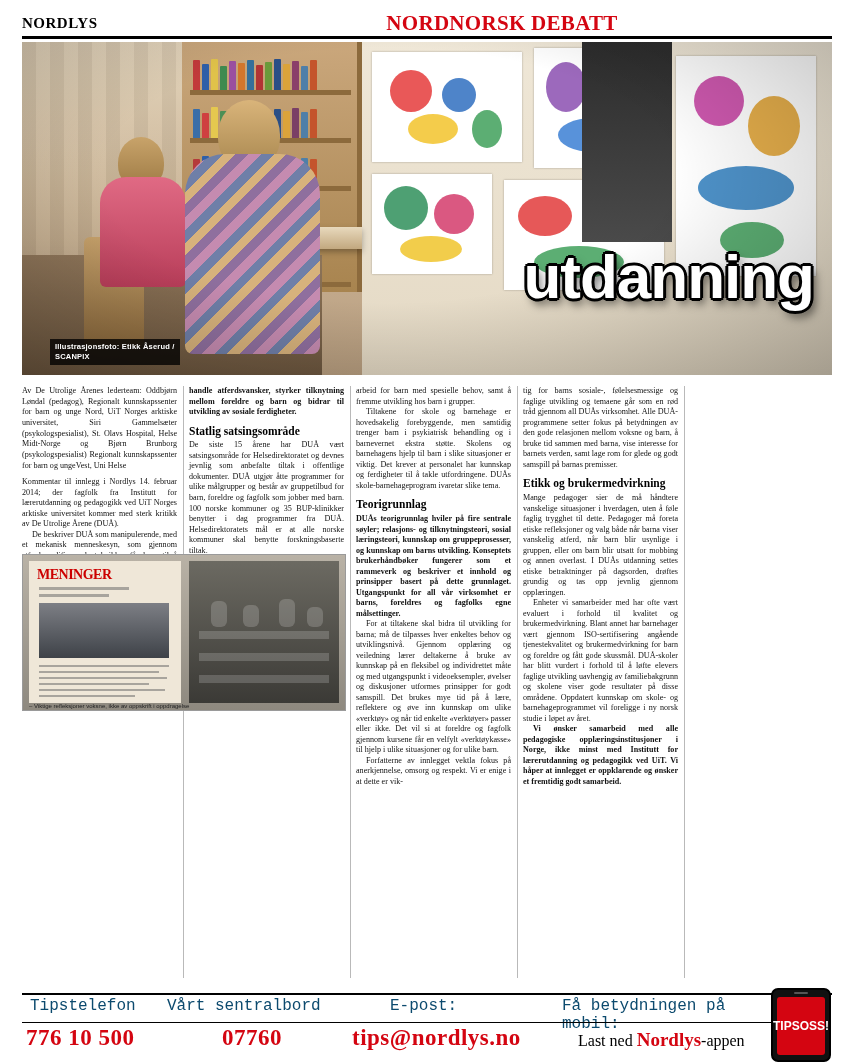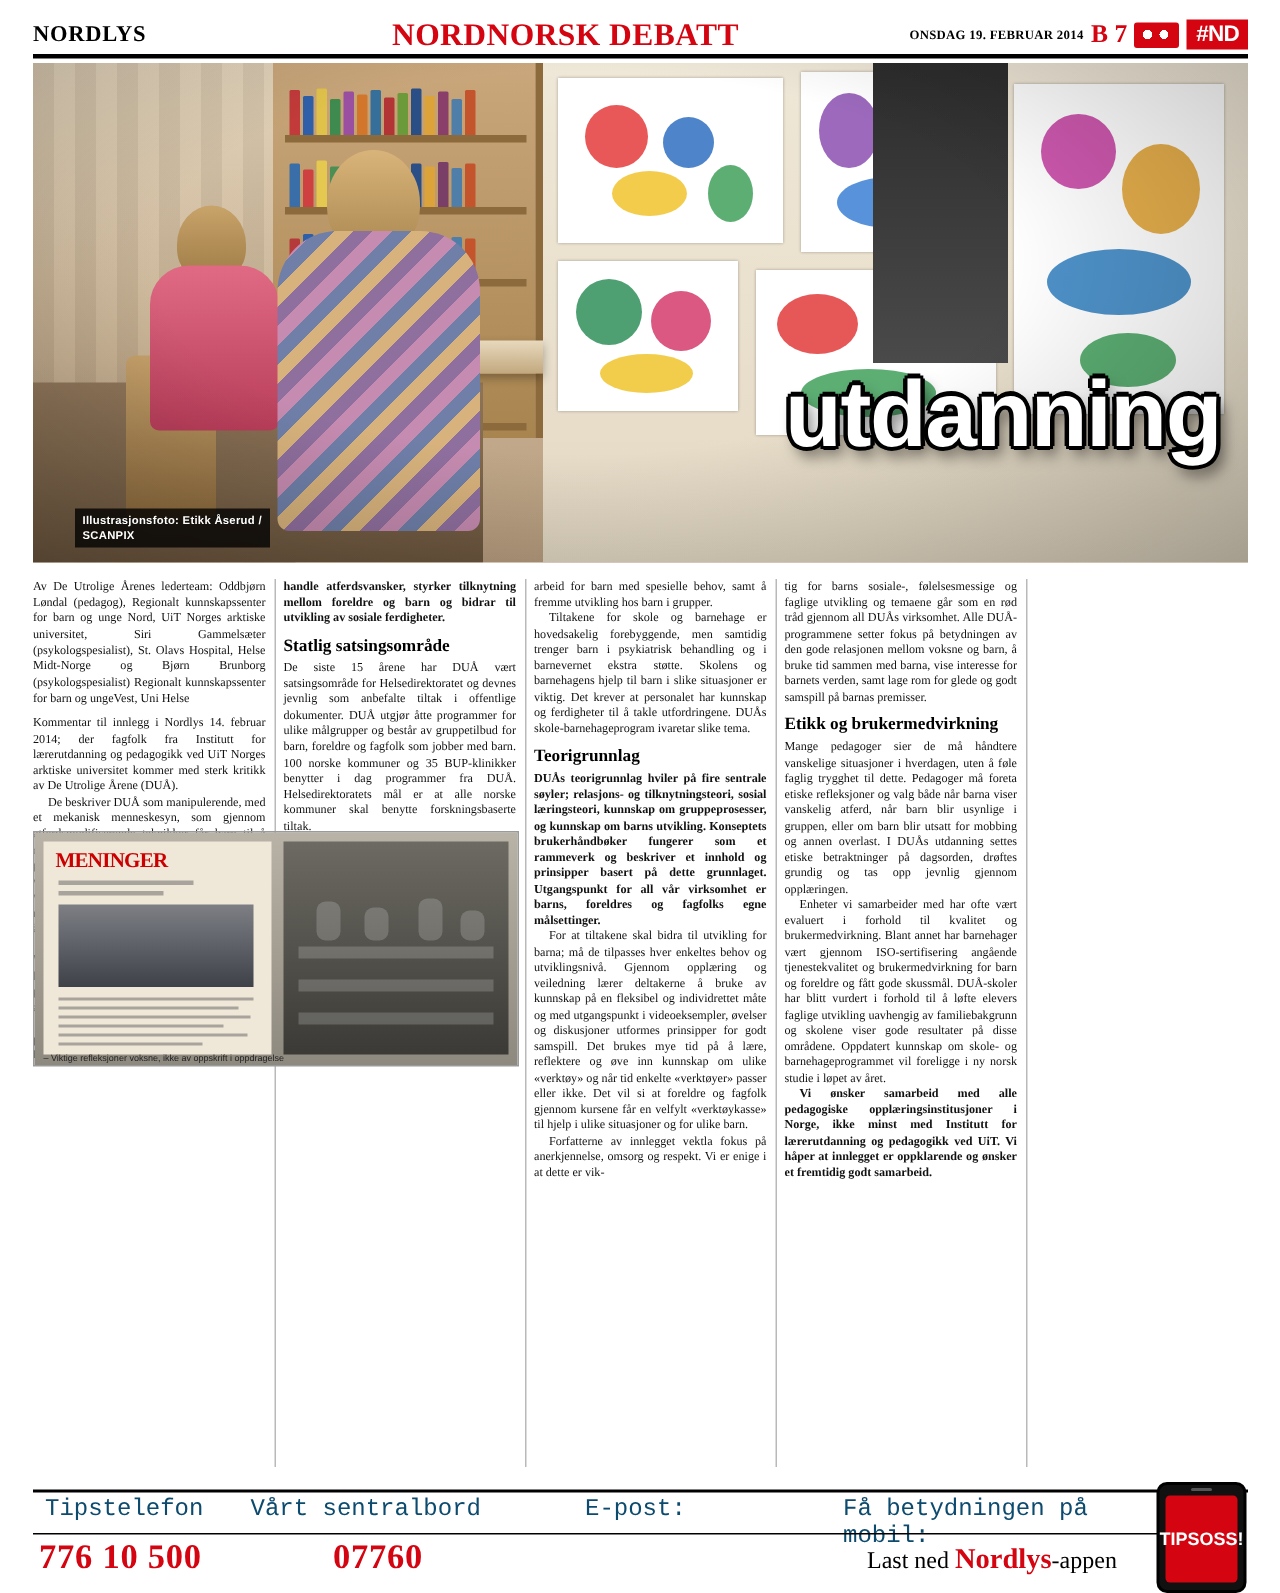--- a/index.html
+++ b/index.html
@@ -432,26 +432,20 @@
   }
 </style>
 </head>
 <body>
 
 <div class="page">
 
   <div class="masthead">
     <div class="mast-left">NORDLYS</div>
     <div class="mast-center">NORDNORSK DEBATT</div>
-    <div class="mast-right">
-      <div class="mast-date">ONSDAG  19. FEBRUAR 2014</div>
-      <div class="mast-page">B 7</div>
-      <div class="nd-logo"></div>
-      <div class="nd-badge">#ND</div>
-    </div>
   </div>
   <div class="mast-rule"></div>
 
   <div class="photo-block">
     <div class="photo-bg"></div>
     <div class="wall-left"></div>
 
     <div class="shelf">
       <div class="shelf-row" style="top:10px">
         <span class="book" style="height:30px;background:#c23a3a"></span>
@@ -655,20 +649,21 @@
     <div class="bt-labels">
       <div class="bt-label" style="left:8px;">Tipstelefon</div>
       <div class="bt-label" style="left:145px;">Vårt sentralbord</div>
       <div class="bt-label" style="left:368px;">E-post:</div>
       <div class="bt-label" style="left:540px;">Få betydningen på mobil:</div>
     </div>
     <div class="bottom-rule-mid" style="left:0;top:27px;width:770px;height:1px;background:#000;position:absolute"></div>
     <div class="bt-numbers">
       <div class="bt-num" style="left:4px;">776 10 500</div>
       <div class="bt-num" style="left:200px;">07760</div>
+      <div class="bt-num" style="left:330px;">tips@nordlys.no</div>
       <div class="bt-last" style="left:556px;top:4px;">
         <span>Last ned </span><span class="brand">Nordlys</span><span>-appen</span>
       </div>
     </div>
   </div>
 
   <div class="phone-badge">
     <div class="phone-notch"></div>
     <div class="phone-screen">
       <span>TIPS</span>

